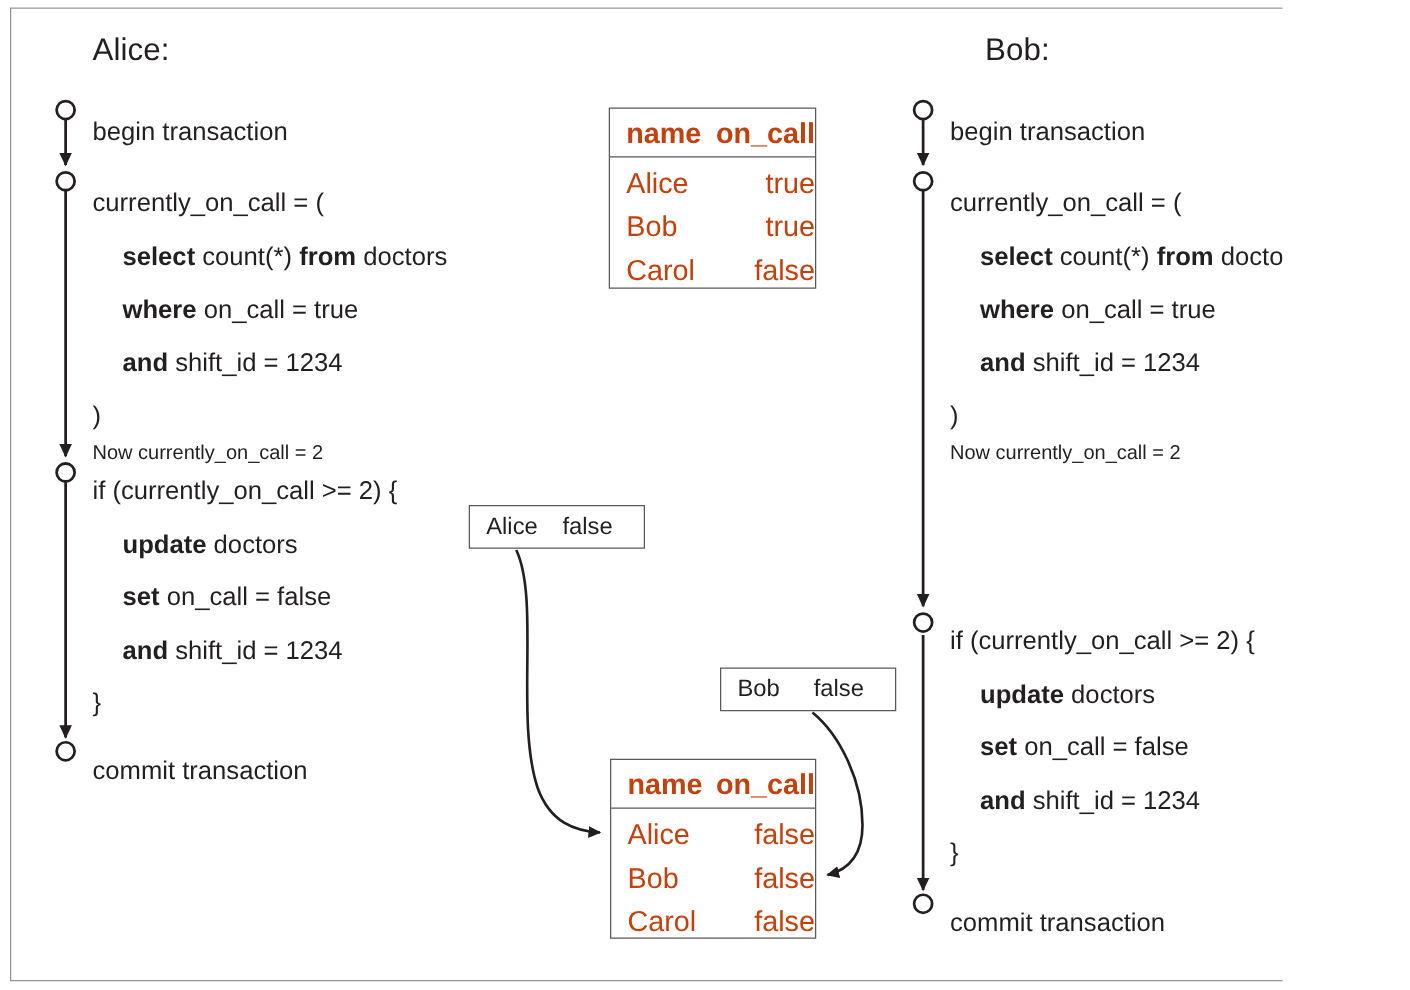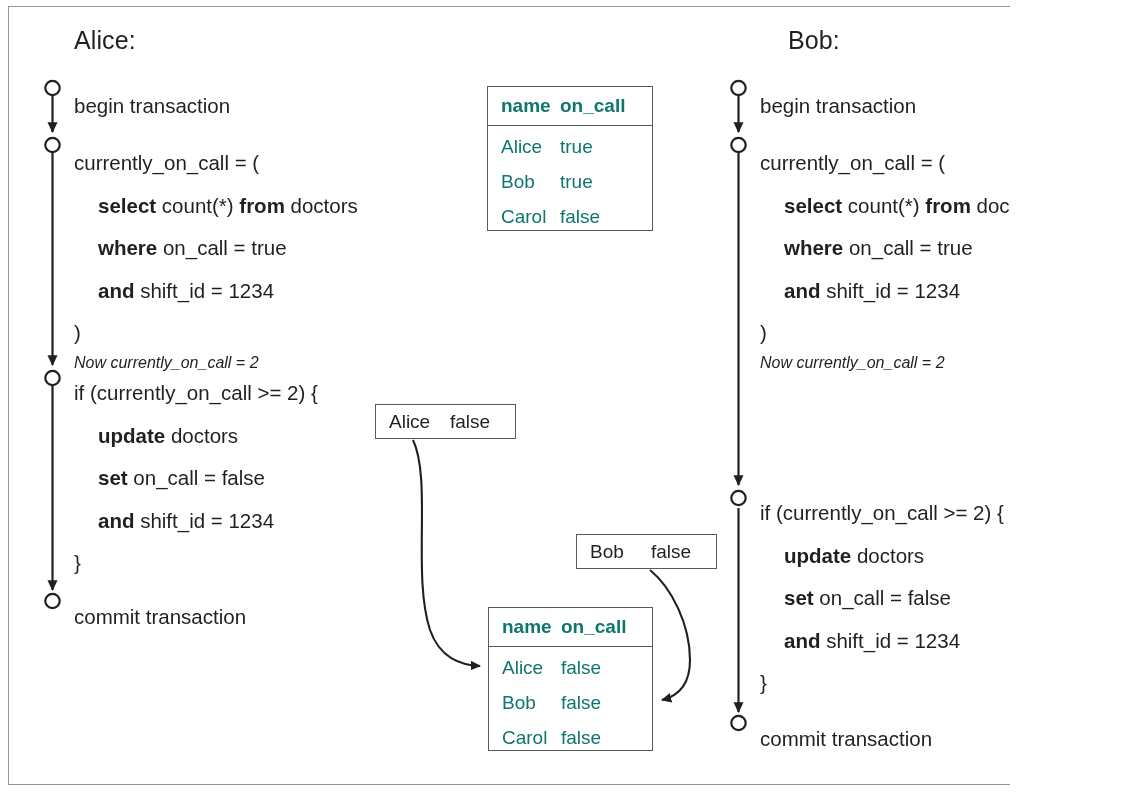--- a/index.html
+++ b/index.html
@@ -11,20 +11,21 @@
   body {
     font-family: "Liberation Sans", sans-serif;
     color: #231f20;
   }
   #canvas {
     position: relative;
     width: 1010px;
     height: 792px;
     background: #ffffff;
     overflow: hidden;
+    padding-left: 16px;
   }
   .frame {
     position: absolute;
     left: 8px;
     top: 6px;
     width: 1110px;
     height: 779px;
     border: 1.5px solid #939598;
     box-sizing: border-box;
     background: #ffffff;
@@ -57,50 +58,49 @@
     position: absolute;
     font-size: 20.5px;
     line-height: 28.5px;
     color: #231f20;
     white-space: nowrap;
   }
   .code .ln { display: block; margin-top: 14px; }
   .code .ind { padding-left: 24px; }
   .code b { font-weight: 700; text-align: center; }
   .code .note {
-    font-style: italic;
     font-size: 16px;
     line-height: 22px;
     display: block;
     padding-top: 4px;
   }
 
   
   .dbtable {
     position: absolute;
     border: 1.5px solid #58595b;
     background: #ffffff;
     box-sizing: border-box;
-    font-size: 19px;
-    color: #0f766e;
+    font-size: 23px;
+    color: #c2410c;
   }
   .dbtable .thead {
     display: flex;
     border-bottom: 1.5px solid #58595b;
     font-weight: 700;
     height: 38px;
     align-items: center;
   }
   .dbtable .trow {
     display: flex;
     height: 35px;
     align-items: center;
   }
   .dbtable .c0 { width: 72px; padding-left: 13px; box-sizing: border-box; }
-  .dbtable .c1 { flex: 1; }
+  .dbtable .c1 { flex: 1; text-align: right; }
   .dbtable .body { padding-top: 3px; }
 
   
   .rowbox {
     position: absolute;
     border: 1.5px solid #58595b;
     background: #ffffff;
     box-sizing: border-box;
     font-size: 19px;
     color: #231f20;

